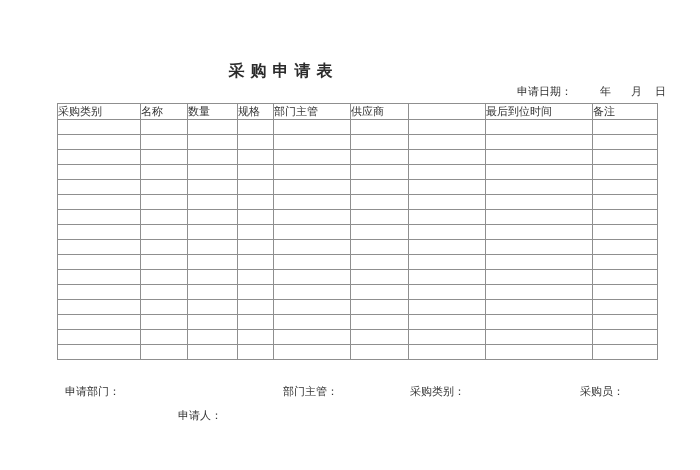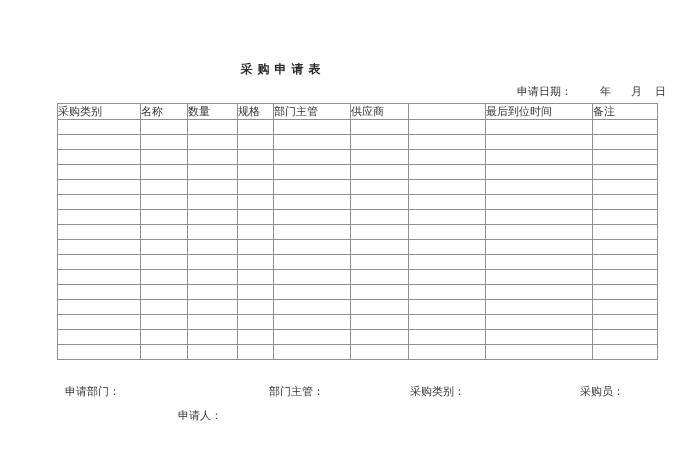--- a/index.html
+++ b/index.html
@@ -12,21 +12,21 @@
     position: relative;
     width: 700px; height: 470px;
     background: #ffffff;
     color: #333333;
     overflow: hidden;
   }
   .form-title {
     position: absolute;
     top: 61px; left: 0; width: 562px;
     text-align: center;
-    font-size: 12px;
+    font-size: 16px;
     font-weight: bold;
     letter-spacing: 1px;
     color: #2b2b2b;
   }
   .date-line span {
     position: absolute;
     top: 84px;
     font-size: 11px;
     white-space: nowrap;
   }
@@ -59,21 +59,21 @@
   }
   .footer span {
     position: absolute;
     top: 384px;
     font-size: 11px;
     white-space: nowrap;
     font-family: Liberation Serif, serif;
   }
   .f-dept     { left: 65px;  }
   .f-applicant{ left: 178px; margin-top: 24px; }
-  .f-super    { left: 269px; }
+  .f-super    { left: 283px; }
   .f-approve  { left: 410px; }
   .f-buyer    { left: 580px; }
 </style>
 </head>
 <body>
 
 <div class="page">
 
   <div class="form-title">采 购 申 请 表</div>
 

